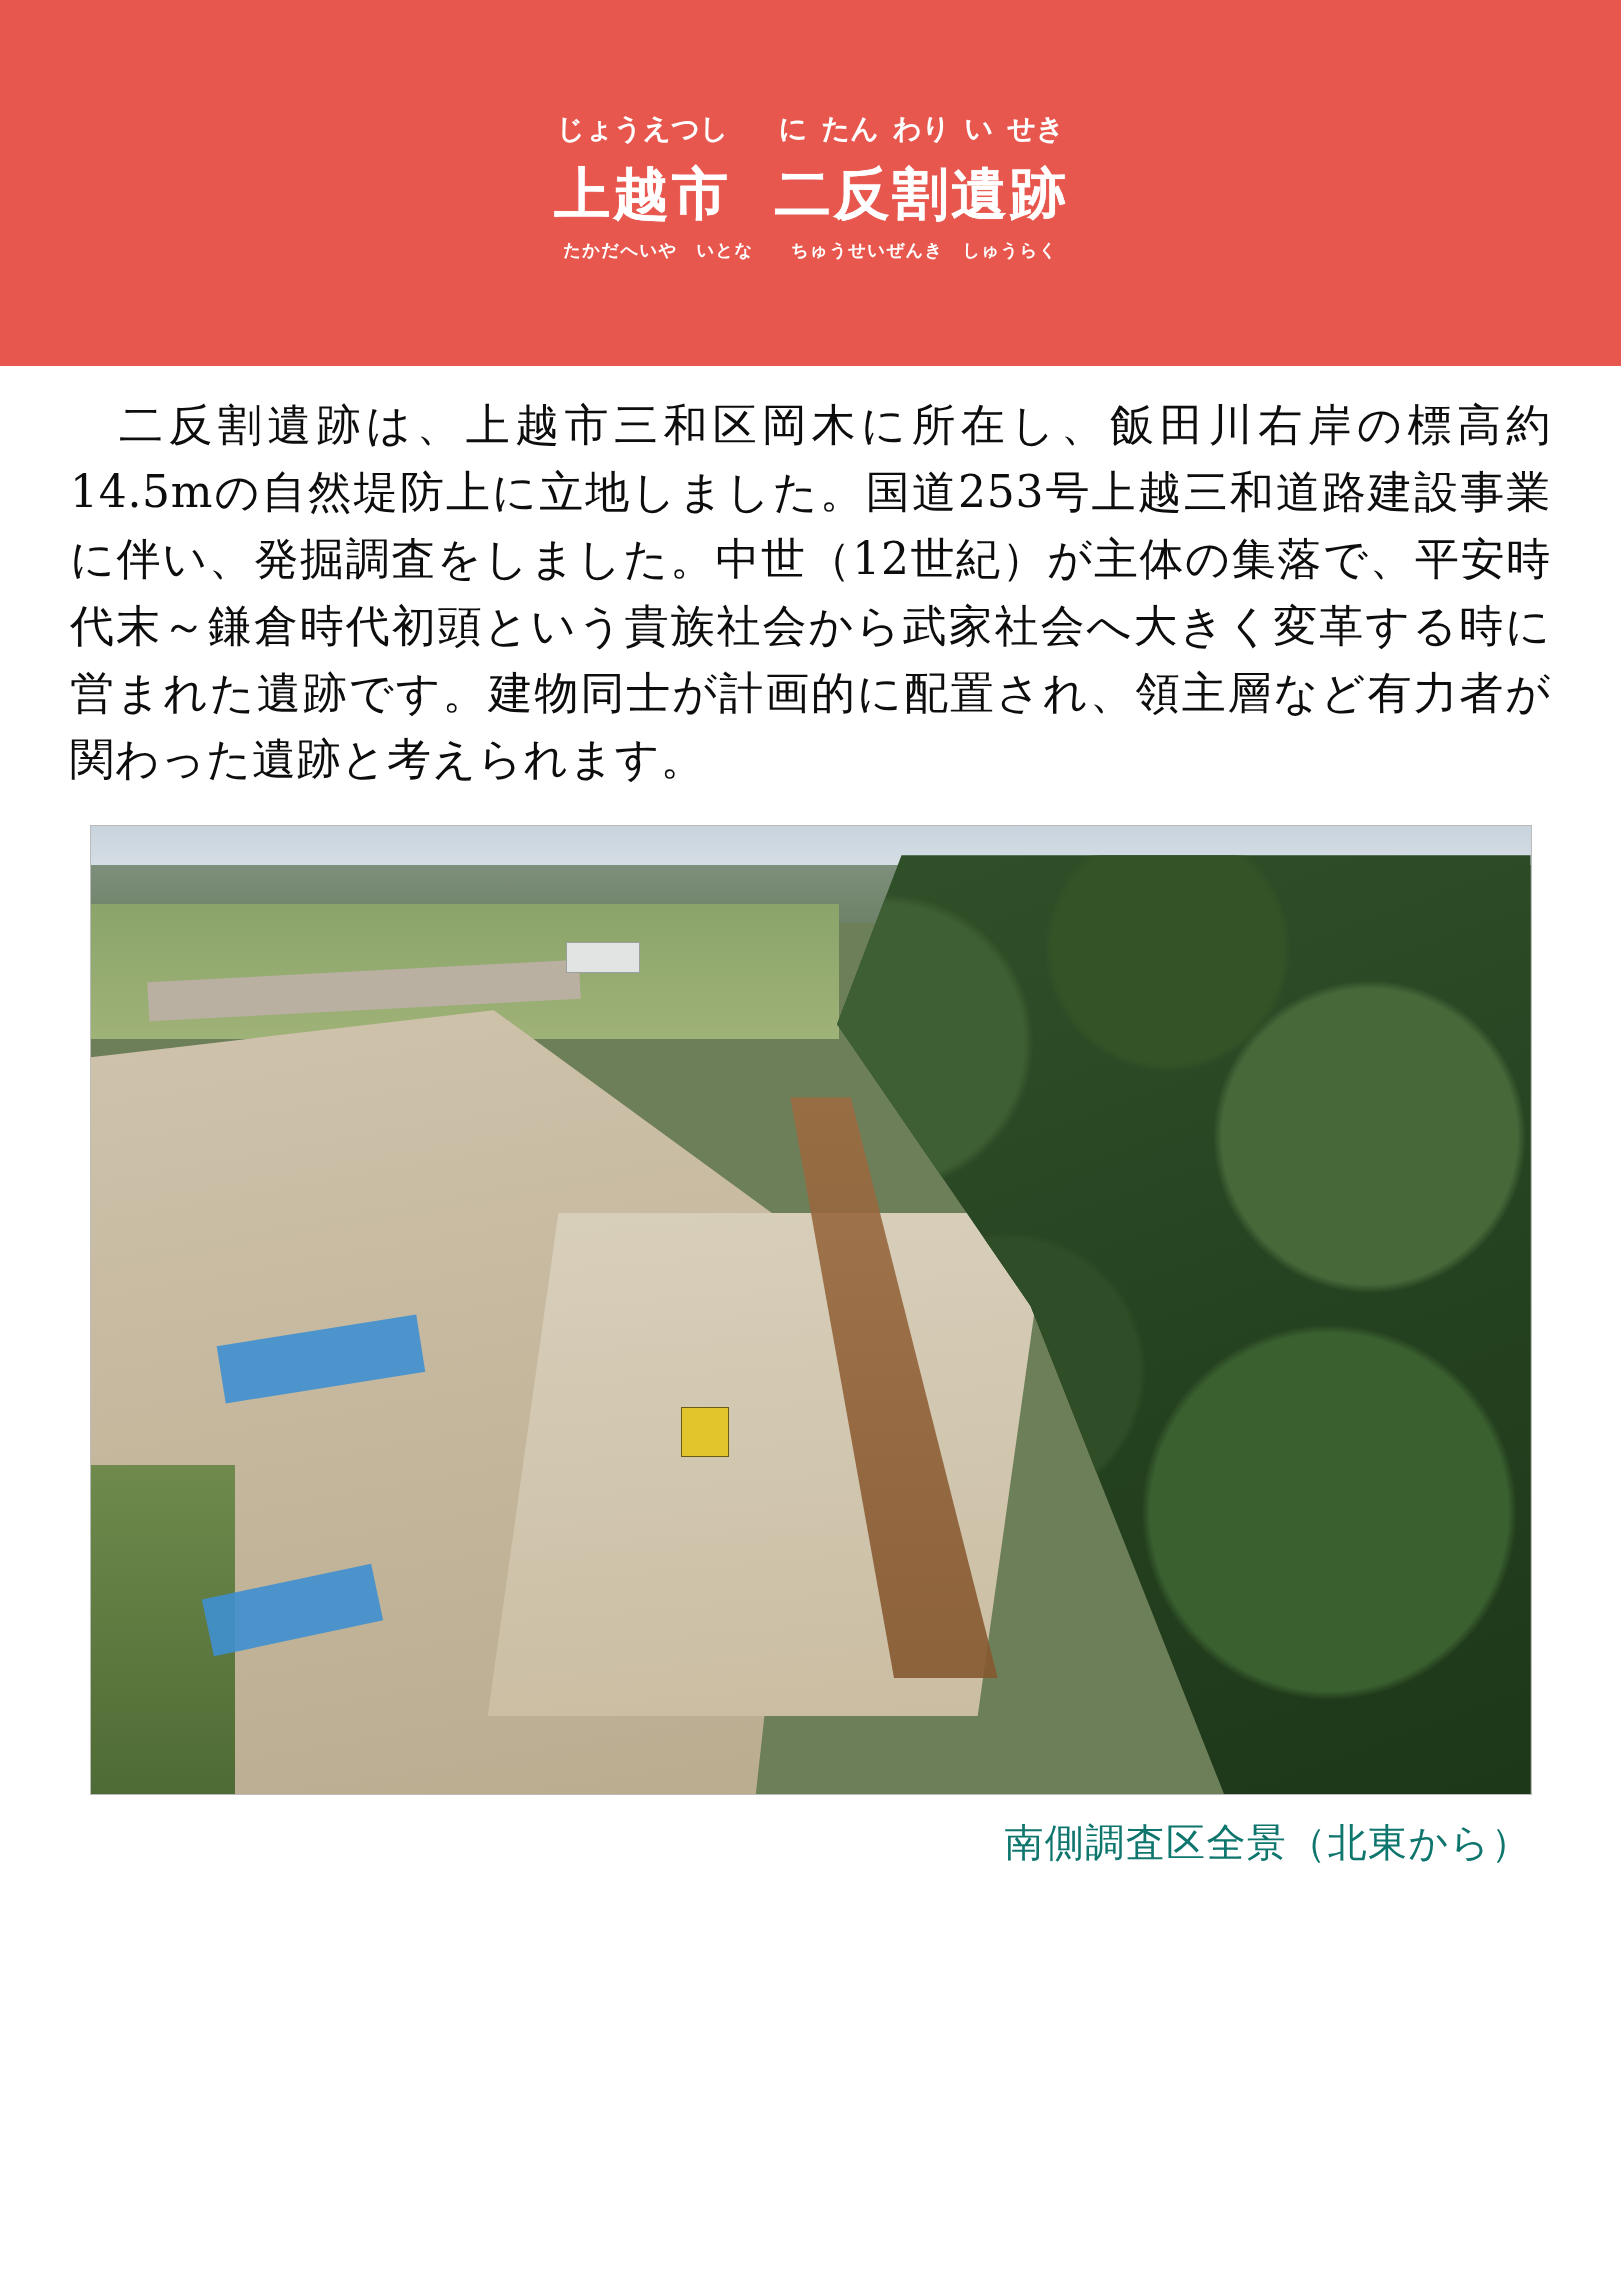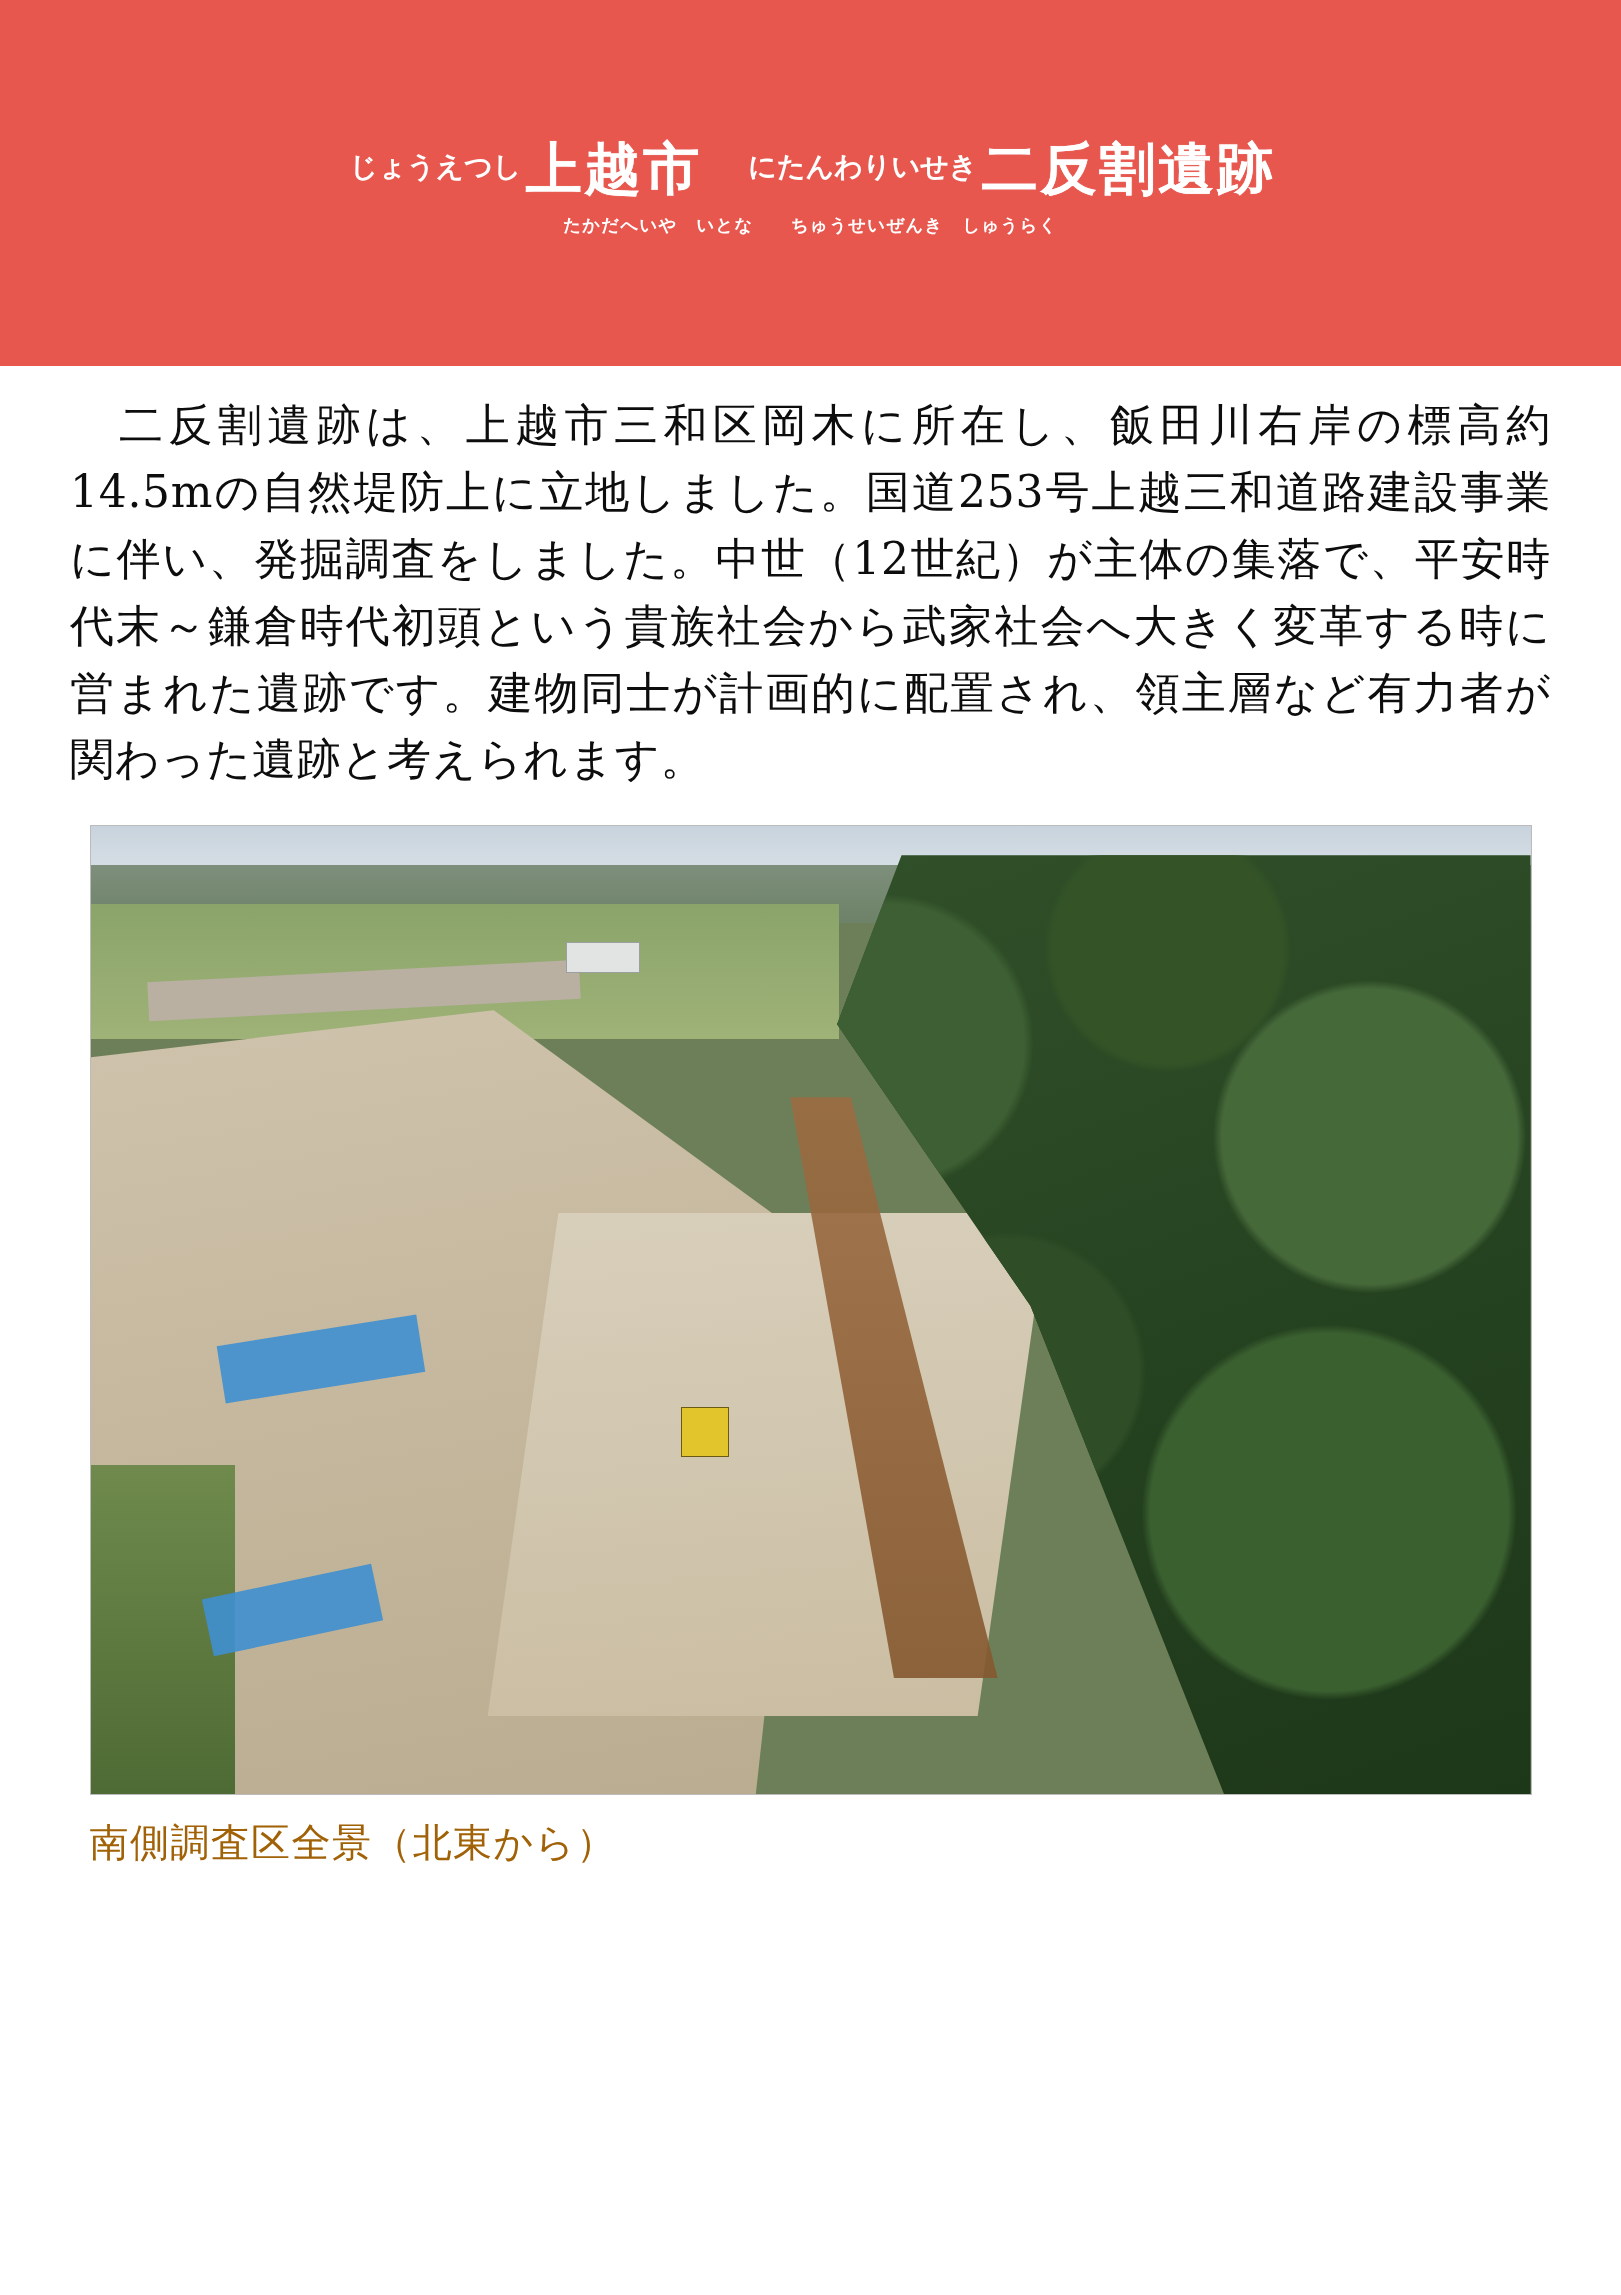--- a/index.html
+++ b/index.html
@@ -31,23 +31,24 @@
   }
   .title-line {
     display: flex;
     align-items: flex-end;
     justify-content: center;
     gap: 42px;
     margin-top: 12.5px;
   }
   .ruby-group {
     display: flex;
-    flex-direction: row;
+    flex-direction: column;
     align-items: center;
     line-height: 1;
+    gap: 16px;
   }
   .ruby-row {
     display: flex;
     justify-content: space-between;
     width: 100%;
     box-sizing: border-box;
     font-family: "DejaVu Sans", "Liberation Sans", sans-serif;
     font-weight: bold;
     font-size: 28px;
     letter-spacing: 0px;
@@ -184,25 +185,25 @@
   .ph-bldg {
     position: absolute; left: 33%; top: 12%; width: 5%; height: 3%;
     background: #e2e4e4; border: 0.7px solid #9aa0a0;
   }
   .ph-grass-l {
     position: absolute; left: 0; top: 66%; width: 10%; height: 34%;
     background: linear-gradient(#6f8a4c, #4f6b35);
   }
   .photo-caption {
     margin-top: 21px;
-    text-align: left;
+    text-align: right;
     font-family: "DejaVu Sans", "Liberation Sans", sans-serif;
     font-size: 39px;
     letter-spacing: 1.4px;
-    color: #a16207;
+    color: #0f766e;
   }
 </style>
 </head>
 <body>
 
 <div class="banner">
 
   <div class="title-line">
 
     <div class="ruby-group">

